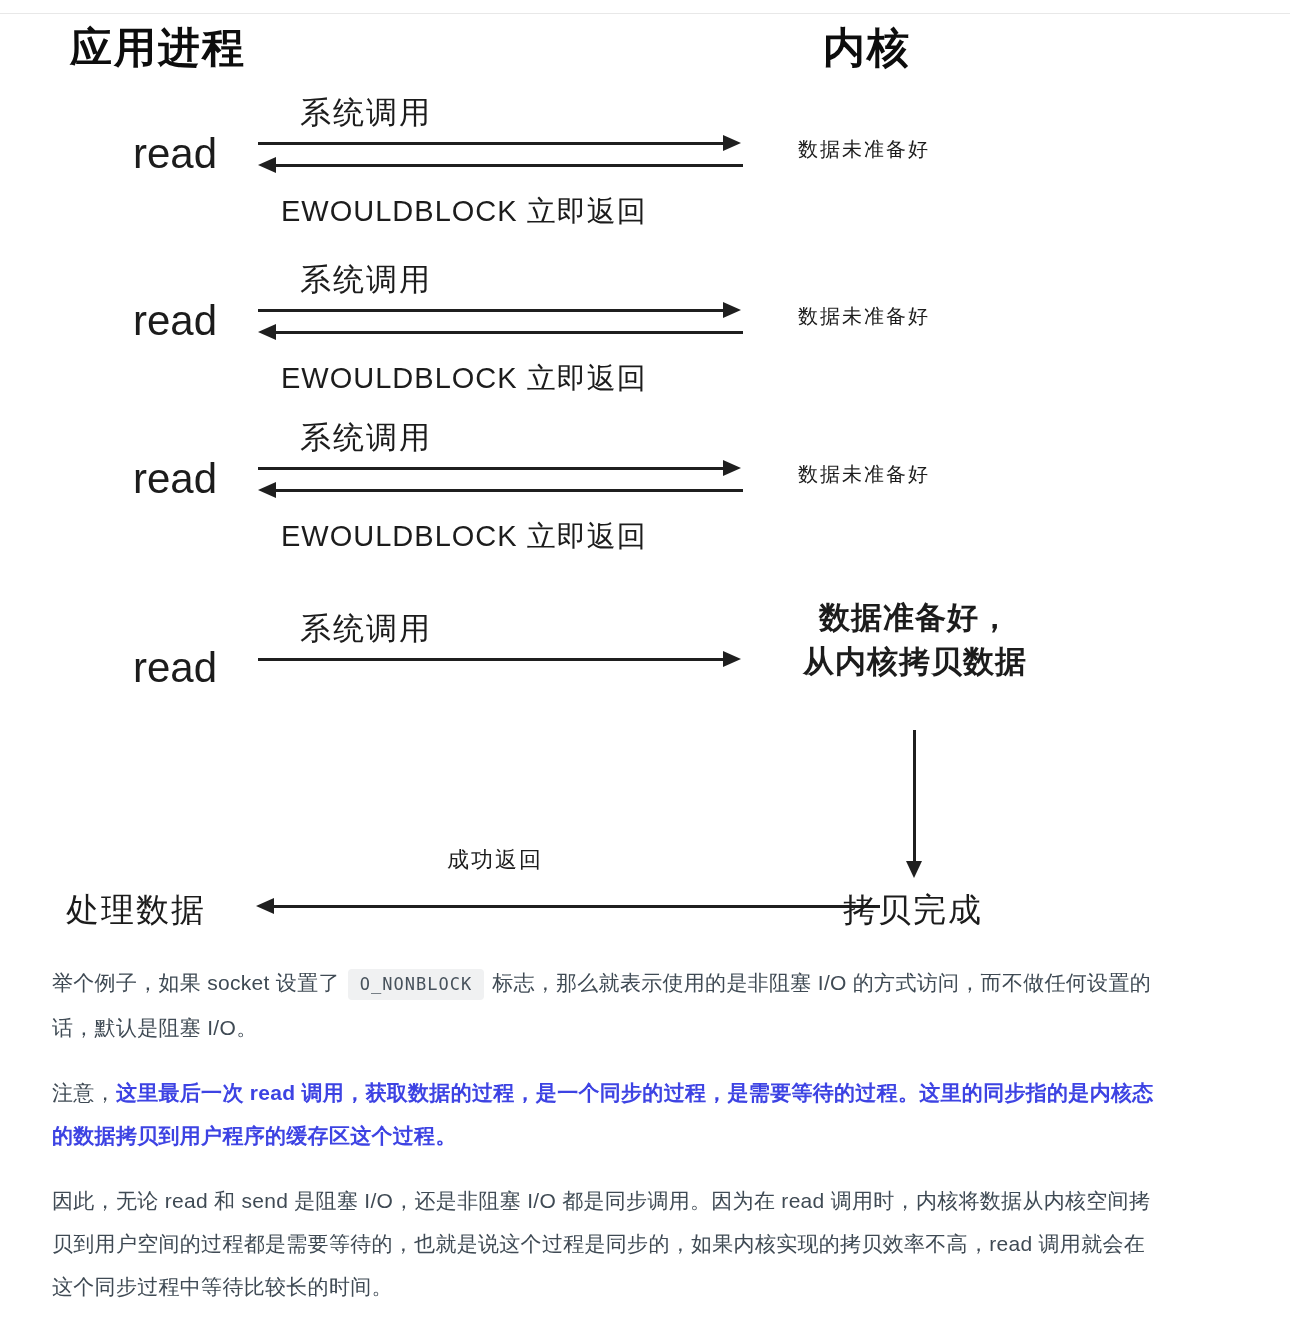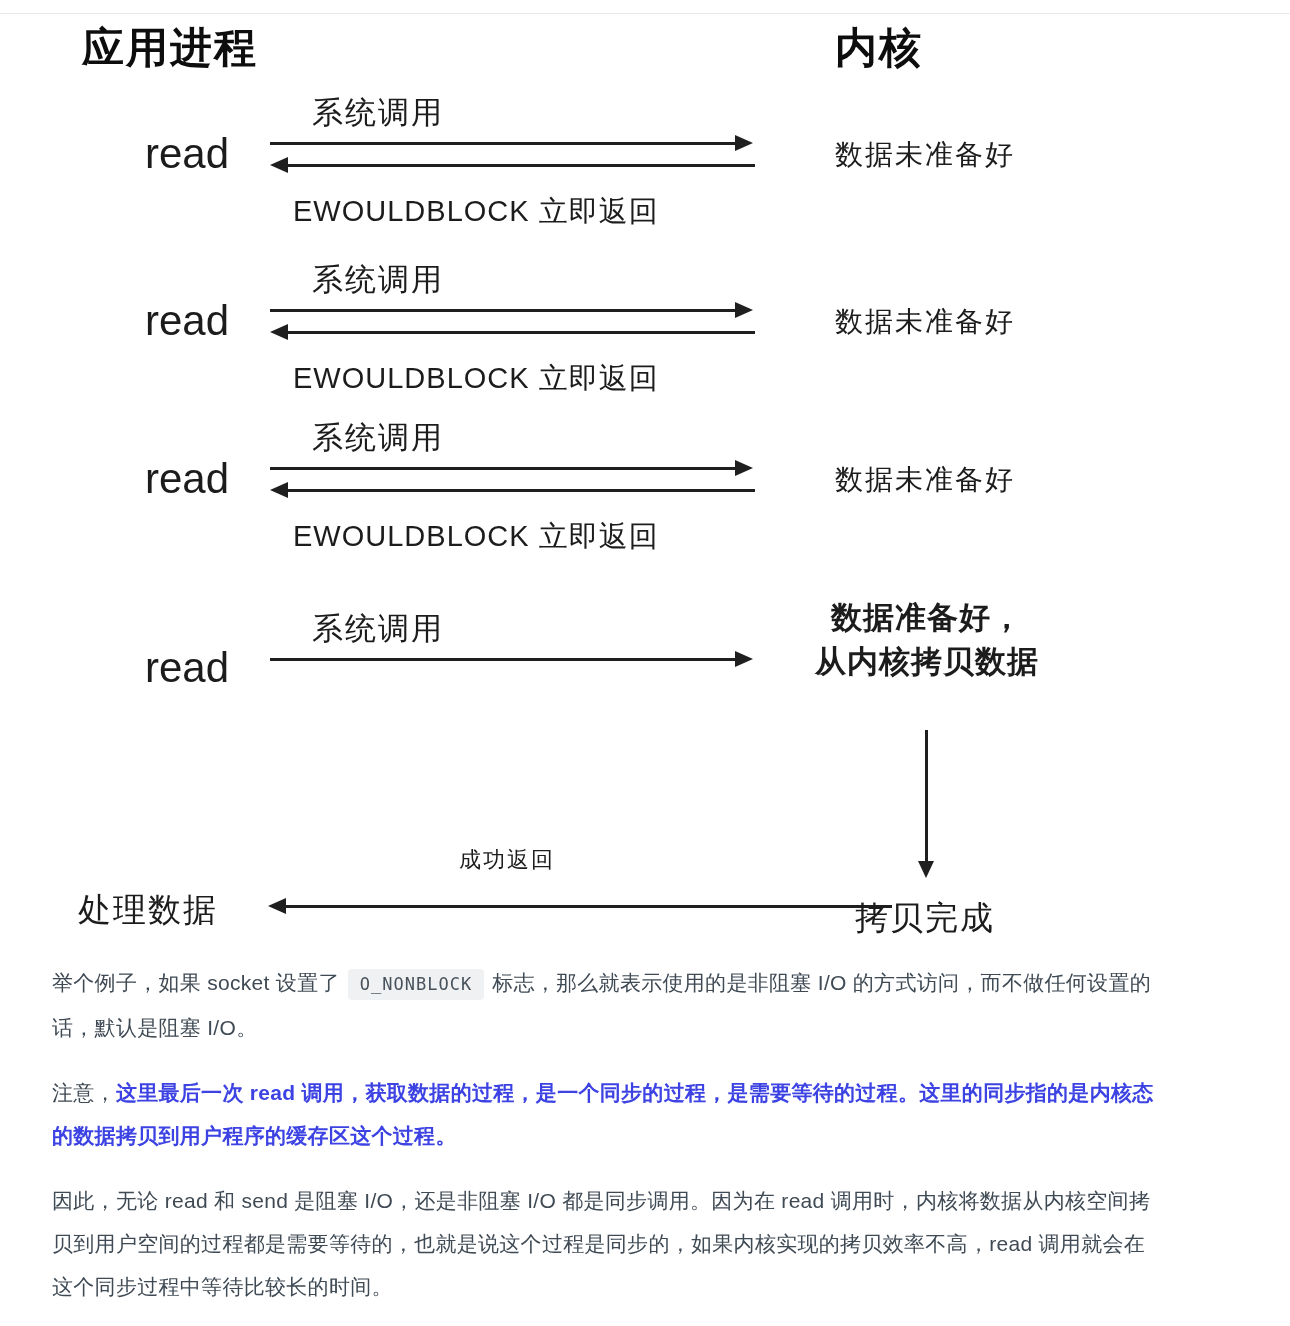--- a/index.html
+++ b/index.html
@@ -25,21 +25,20 @@
   }
 
   
   .diagram {
     position: absolute;
     left: 0;
     top: 0;
     width: 1200px;
     height: 955px;
     color: #1c1c1c;
-    margin-left: 12px;
   }
   .col-header {
     position: absolute;
     top: 20px;
     font-size: 42px;
     font-weight: 700;
     color: #0d0d0d;
     letter-spacing: 2px;
     white-space: nowrap;
   }
@@ -71,23 +70,23 @@
   .read-label {
     position: absolute;
     left: 133px;
     top: 38px;
     font-size: 42px;
     white-space: nowrap;
   }
   .xblock.b4 .read-label { top: 36px; }
   .status-label {
     position: absolute;
-    left: 823px;
+    left: 798px;
     top: 44px;
-    font-size: 28px;
+    font-size: 20px;
     letter-spacing: 2px;
     white-space: nowrap;
   }
   .ewb-label {
     position: absolute;
     left: 281px;
     top: 100px;
     font-size: 29px;
     letter-spacing: 1px;
     white-space: nowrap;
@@ -164,21 +163,21 @@
     position: absolute;
     left: 66px;
     top: 280px;
     font-size: 33px;
     letter-spacing: 2px;
     white-space: nowrap;
   }
   .copy-done-label {
     position: absolute;
     left: 843px;
-    top: 288px;
+    top: 280px;
     font-size: 33px;
     letter-spacing: 2px;
     white-space: nowrap;
   }
 
   
   .article {
     position: absolute;
     left: 52px;
     top: 961px;

